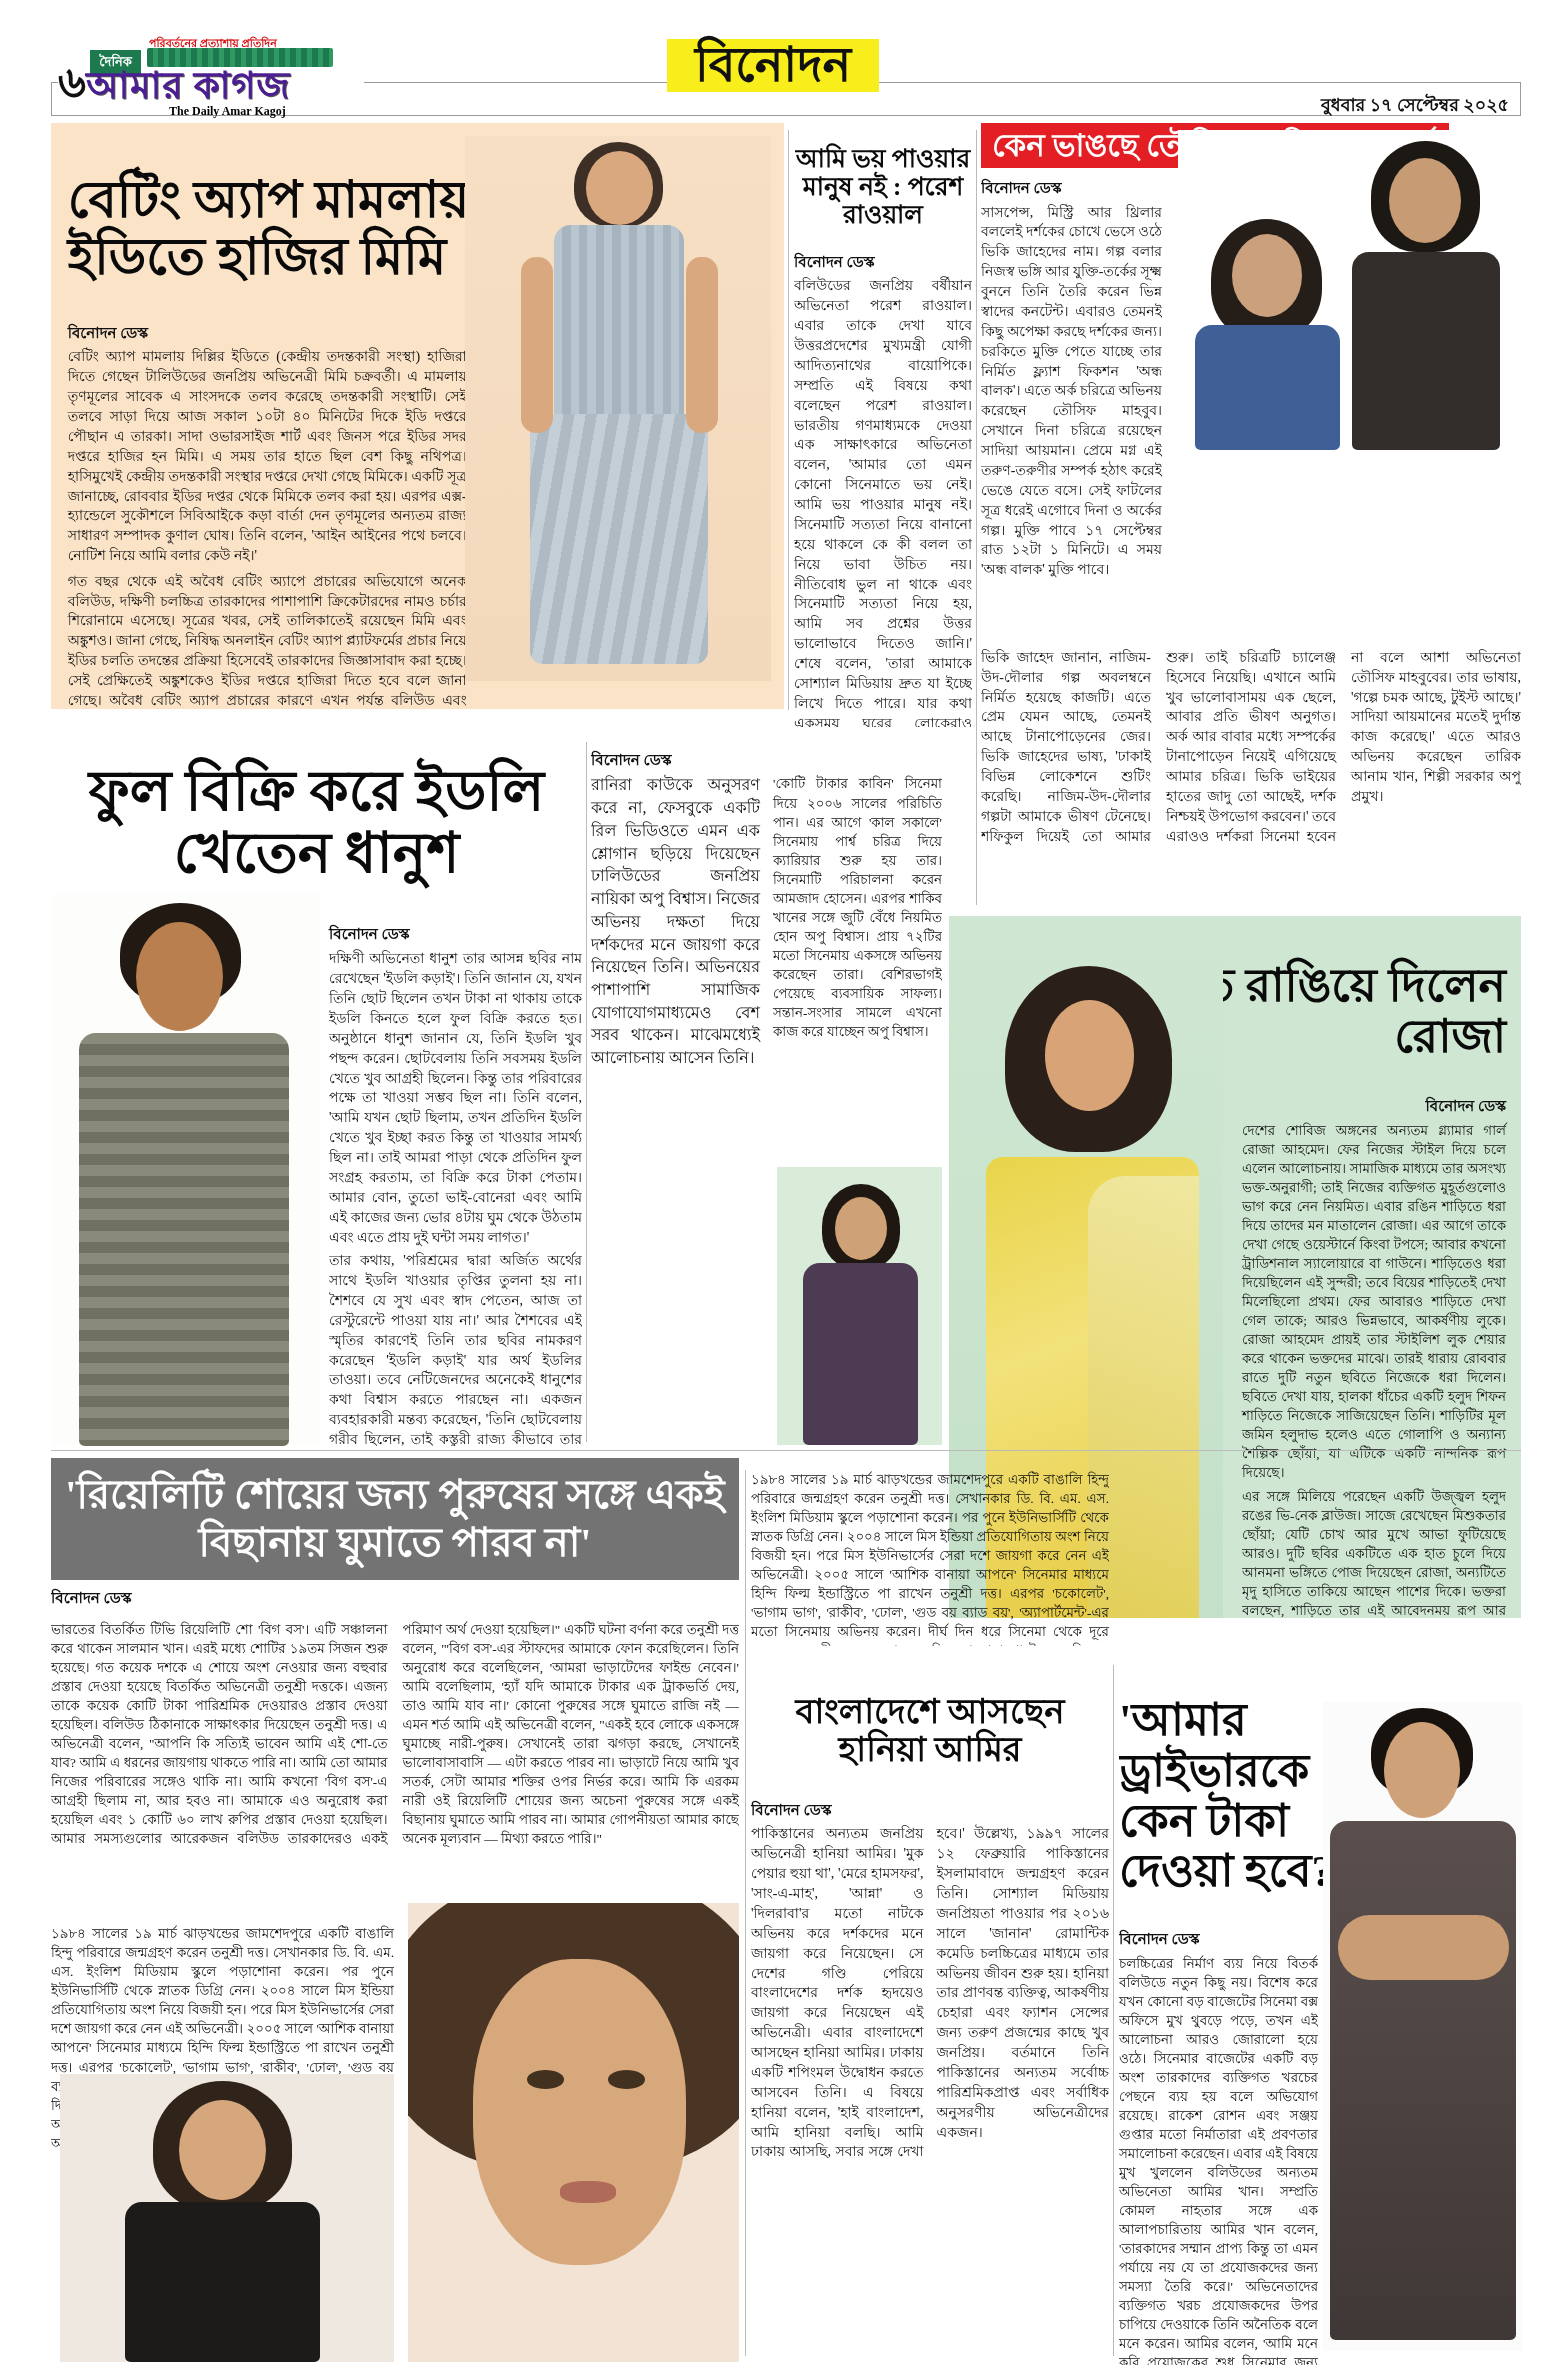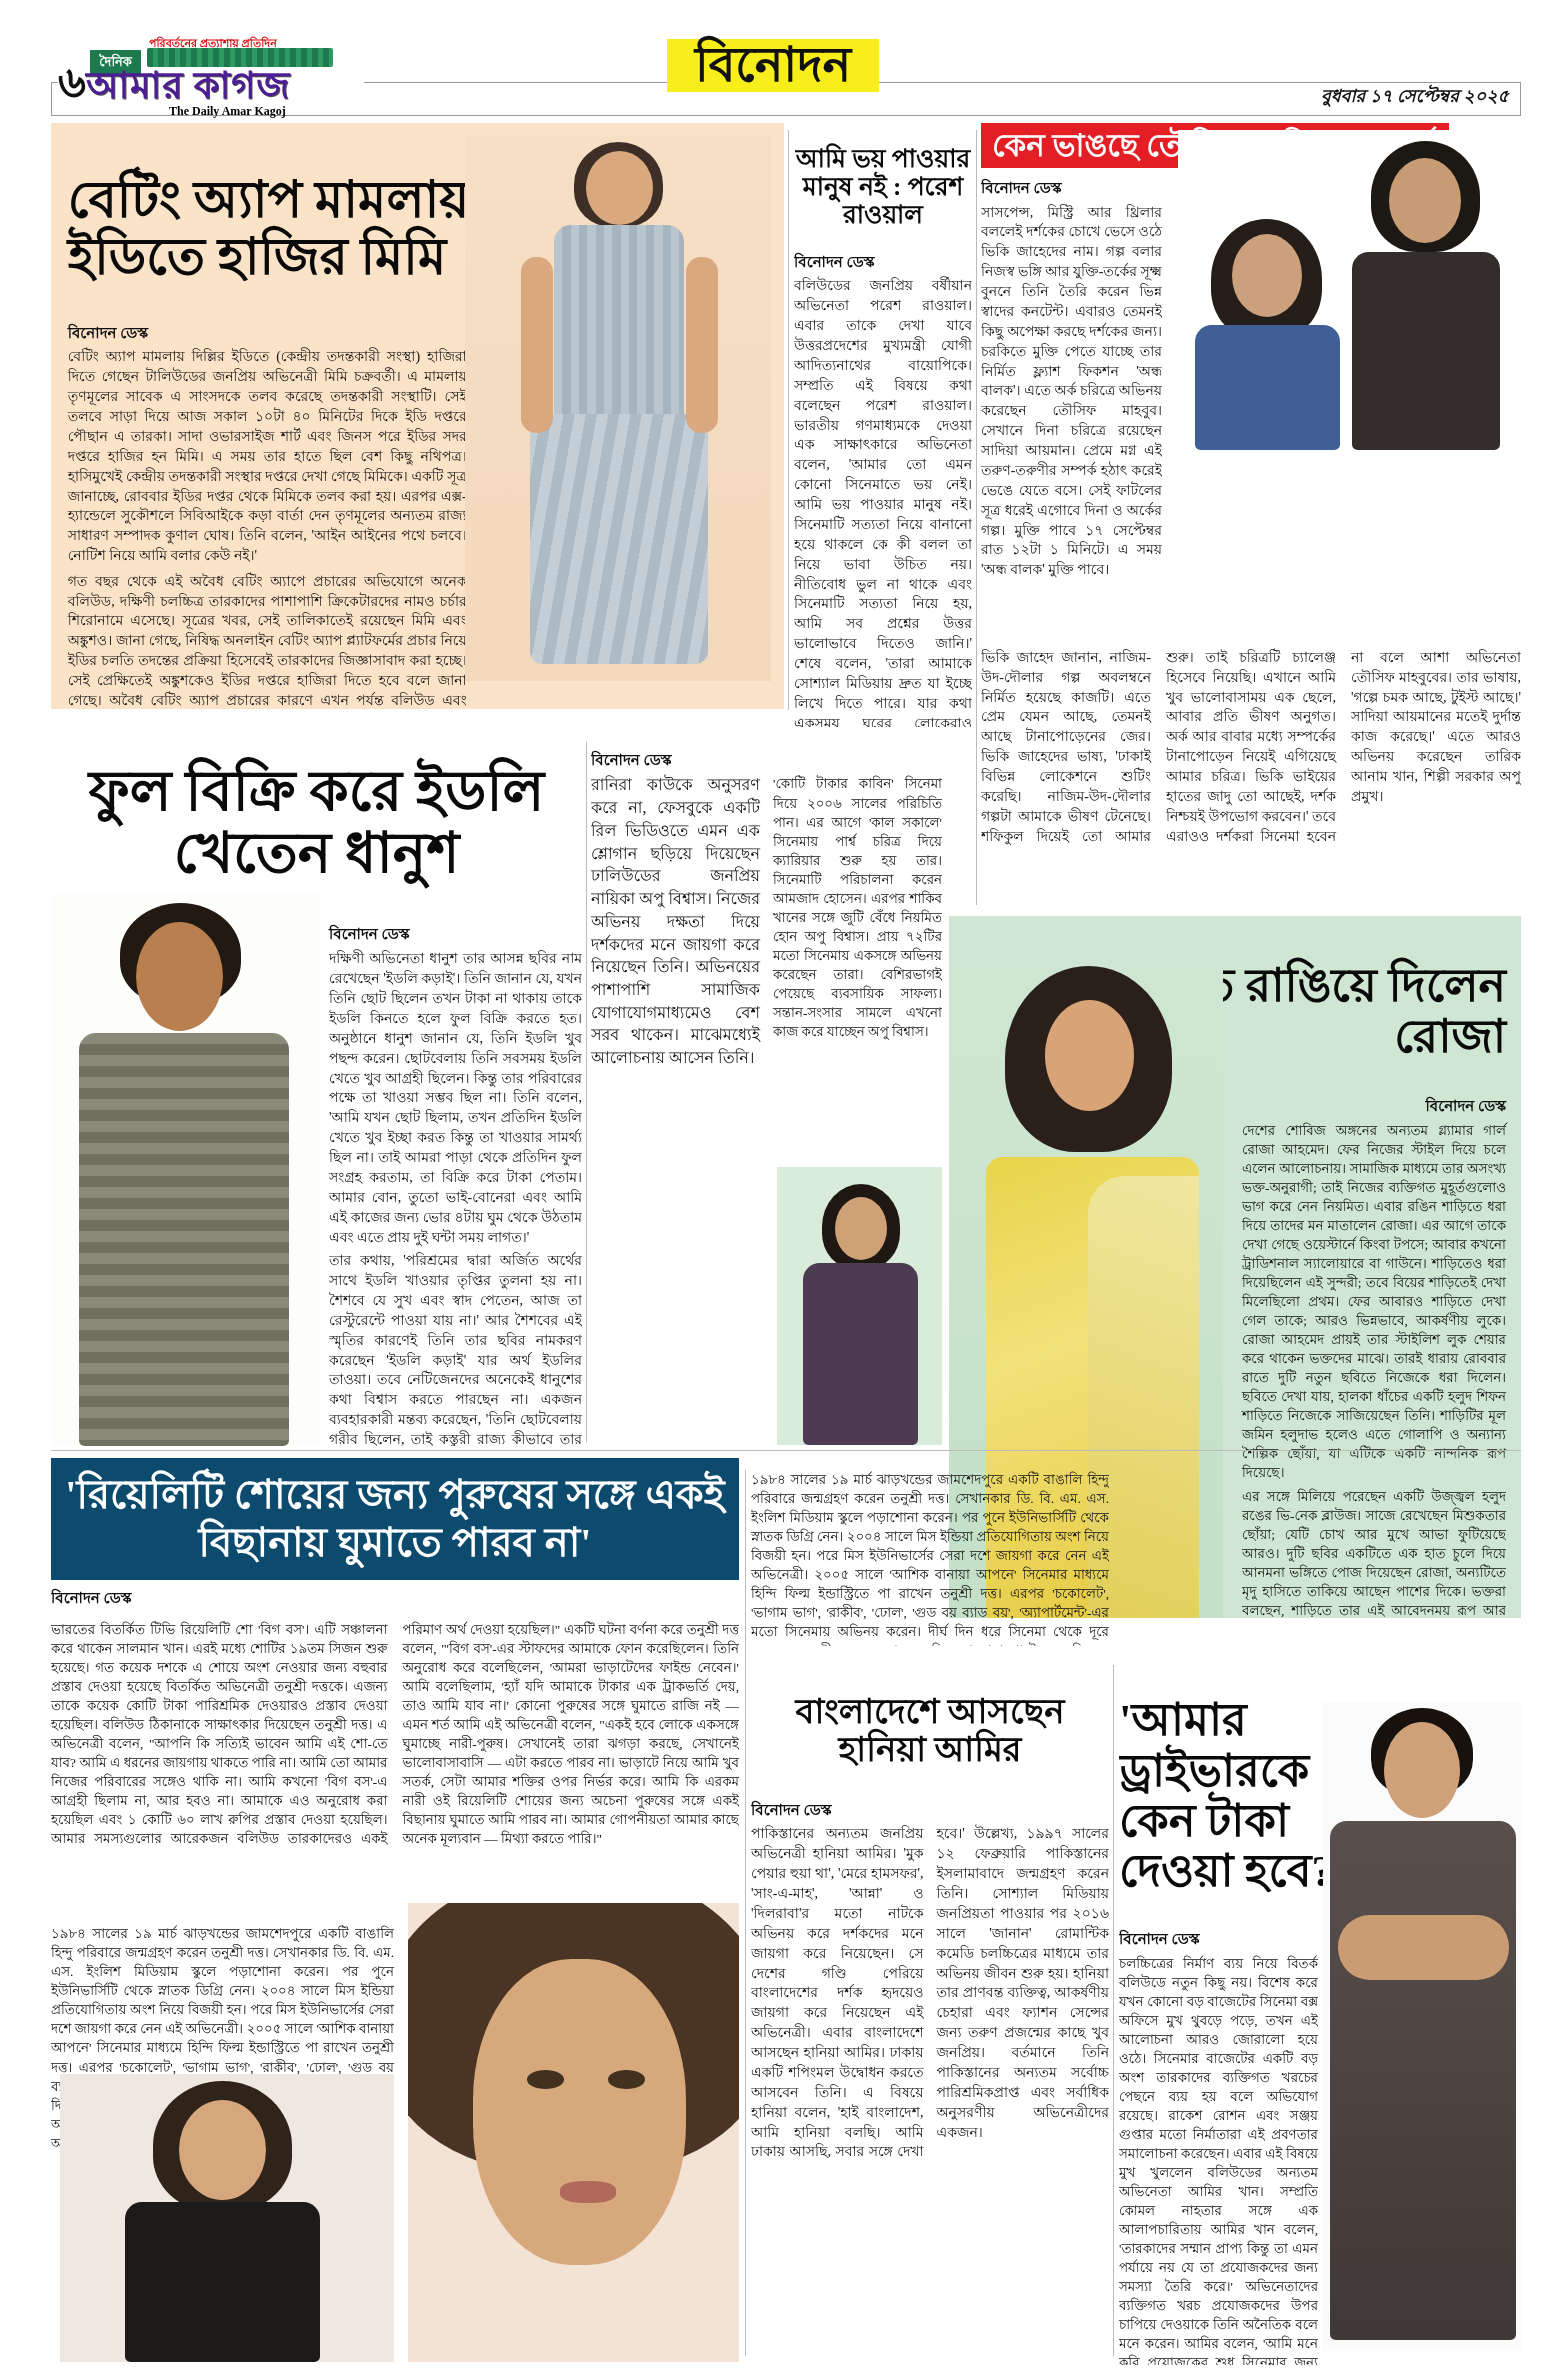--- a/index.html
+++ b/index.html
@@ -12,21 +12,21 @@
   .masthead{position:absolute;left:58px;top:35px;width:306px;height:80px;background:#fff;}
   .page-num{position:absolute;left:0px;top:26px;font-size:43px;font-weight:700;line-height:1;}
   .mh-tagline{position:absolute;left:91px;top:0px;font-size:11px;color:#d40f12;font-weight:700;white-space:nowrap;}
   .mh-green{position:absolute;left:32px;top:15px;background:#1d7a4f;color:#fff;font-size:13px;font-weight:700;padding:1.9px 9.3px;}
   .mh-wave{position:absolute;left:89px;top:13px;width:186px;height:18.6px;background:
      repeating-linear-gradient(90deg,#1d7a4f 0 5.6px,#2e9963 5.6px 11px);border-radius:1.9px;}
   .mh-name{position:absolute;left:28px;top:32px;font-size:37px;font-weight:900;letter-spacing:0.9px;line-height:1;color:#4c1d95;text-shadow:0.9px 0.9px 0 #555;}
   .mh-eng{position:absolute;left:111px;top:69px;font-size:12px;font-weight:700;color:#000;}
   .section-title{position:absolute;left:0;top:39px;width:1546px;text-align:center;}
   .section-title span{display:inline-block;background:#f8ee1b;padding:0 28px;font-size:48px;font-weight:900;line-height:1.1;}
-  .edition-date{position:absolute;right:37px;top:83px;font-size:17.6px;font-weight:700;font-style:italic;}
+  .edition-date{position:absolute;right:37px;top:92px;font-size:17.6px;font-weight:700;}
   
   .art{position:absolute;overflow:hidden;}
   .hl{font-weight:900;color:#0a0a0a;line-height:1.12;}
   .byline{font-size:15px;font-weight:700;margin:5.6px 0 1.9px 0;}
   .body{font-size:14.4px;line-height:1.42;text-align:justify;}
   .vrule{position:absolute;width:0.9px;background:#bbbbbb;}
   .hrule{position:absolute;height:0.9px;background:#bbbbbb;}
   
   .photo{position:absolute;overflow:hidden;}
   .ph-head{position:absolute;border-radius:50%;}
@@ -46,21 +46,21 @@
   .art-dhanush .hl{font-size:56px;text-align:center;}
   .art-dhanush .flow{margin-left:278px;}
   .art-apu{left:591px;top:742px;width:351px;height:703px;}
   .art-apu .hl{font-size:31px;text-align:center;}
   .art-apu .cols{column-count:2;column-gap:13px;}
   .art-roja{left:949px;top:916px;width:572px;height:702px;background:#cfe7d2;padding:13px 15px;box-sizing:border-box;}
   .art-roja .hl{font-size:46px;text-align:right;}
   .art-roja .byline{text-align:right;}
   .art-roja .flow{margin-left:278px;}
   .art-tanu{left:51px;top:1458px;width:688px;height:904px;}
-  .pinkbar{background:#0c4a6e;color:#fff;font-size:40px;font-weight:900;text-align:center;padding:13px 9.3px;line-height:1.2;}
+  .pinkbar{background:#737373;color:#fff;font-size:40px;font-weight:900;text-align:center;padding:13px 9.3px;line-height:1.2;}
   .art-tanu .cols{column-count:2;column-gap:15px;margin-top:9.3px;}
   .art-tanu-cont{left:751px;top:1470px;width:358px;height:186px;}
   .art-hania{left:751px;top:1665px;width:358px;height:700px;}
   .art-hania .hl{font-size:34px;text-align:center;}
   .art-aamir{left:1119px;top:1665px;width:403px;height:700px;}
   .art-aamir .hl{font-size:45px;}
   .art-aamir .body{width:199px;}
 </style>
 </head>
 <body>

